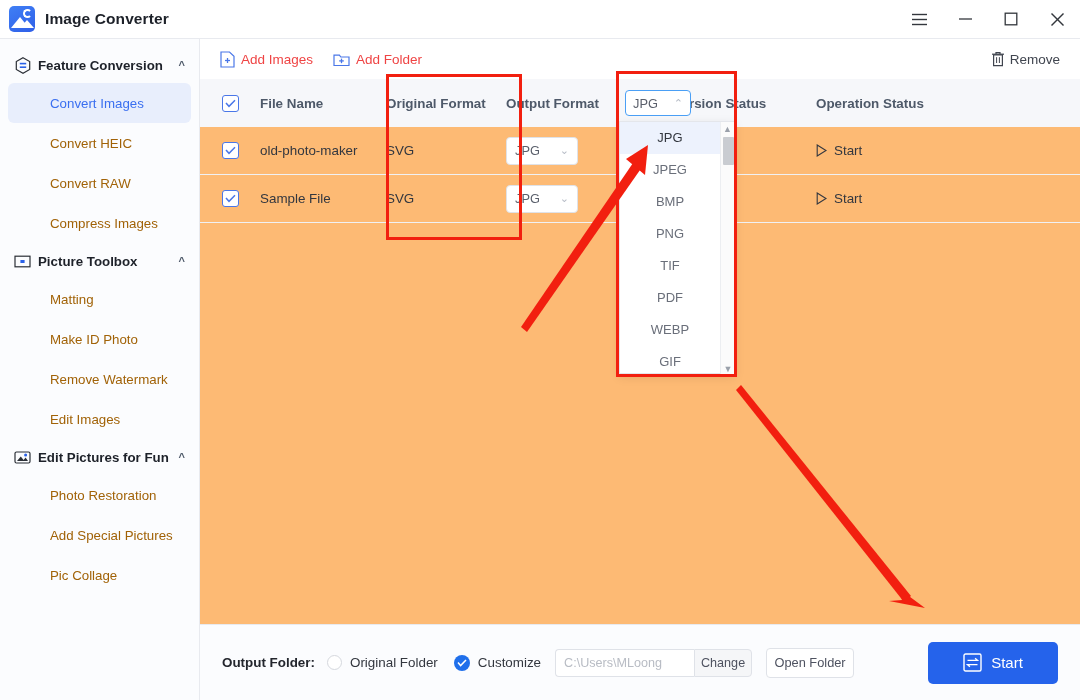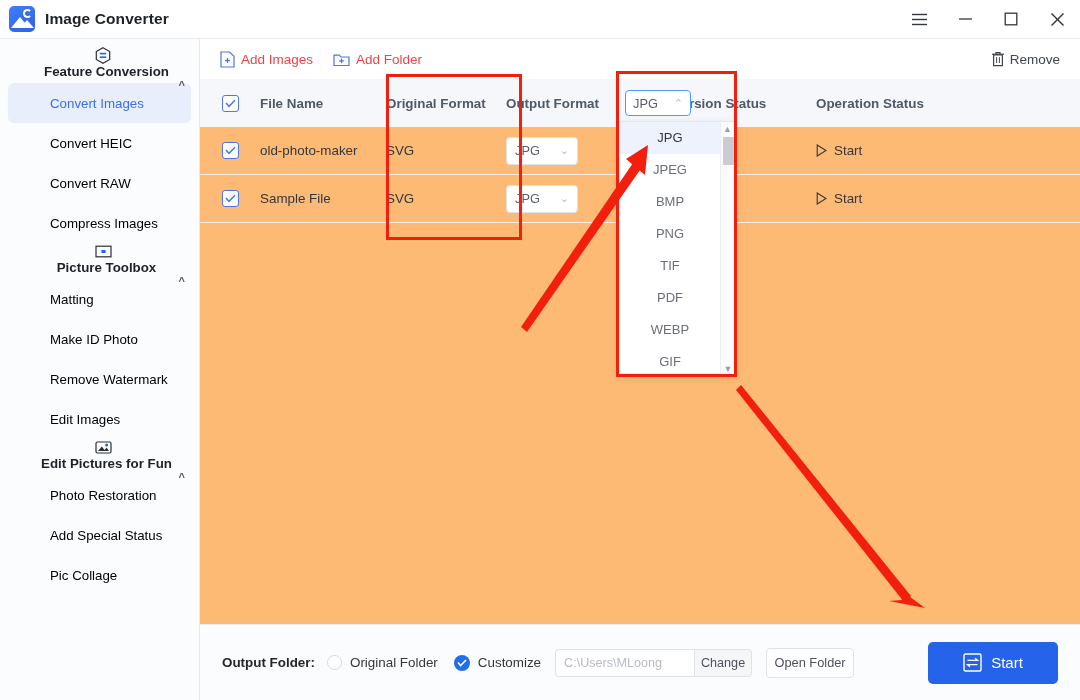--- a/index.html
+++ b/index.html
@@ -70,35 +70,35 @@
   .sidebar {
     position: absolute; left: 0; top: 39px;
     width: 200px; height: 661px;
     background: #fbfcfe;
     border-right: 1px solid #e8eaef;
     padding-top: 8px;
   }
   .group-head {
     height: 36px; display: flex; align-items: center;
     padding-left: 14px;
-    font-size: 13.3px; font-weight: bold; color: #1d2129; flex-direction: column;
+    font-size: 13.3px; font-weight: bold; color: #1d2129;
   }
   .group-head .gicon {
     width: 17px; height: 17px; margin-right: 7px;
     display: flex; align-items: center; justify-content: center;
     color: #2b2f36; flex: 0 0 auto;
   }
   .group-head .chev {
     margin-left: auto; margin-right: 14px;
     font-size: 11px; color: #4e5969;
   }
   .nav-item {
     height: 40px; display: flex; align-items: center;
     margin: 0 8px; padding-left: 42px;
-    font-size: 13.3px; color: #000000;
+    font-size: 13.3px; color: #a16207;
     border-radius: 6px;
   }
   .nav-item.active {
     background: #e8eefc; color: #3a6ff0;
   }
 
   
   .toolbar {
     position: absolute; left: 200px; top: 39px;
     width: 880px; height: 40px;
@@ -384,21 +384,21 @@
             <circle cx="11.6" cy="5" r="1.5" fill="#2b62e8"></circle>
           </svg>
       </span>
       <span>Edit Pictures for Fun</span>
       <span class="chev">^</span>
     </div>
     <div class="nav-item">
         <span>Photo Restoration</span>
       </div>
     <div class="nav-item">
-        <span>Add Special Status</span>
+        <span>Add Special Pictures</span>
       </div>
     <div class="nav-item">
         <span>Pic Collage</span>
       </div>
   </div>
 
   <div class="toolbar">
     <div class="tb-btn">
       <span class="tbi">
         <svg width="15" height="17" viewBox="0 0 15 17">

